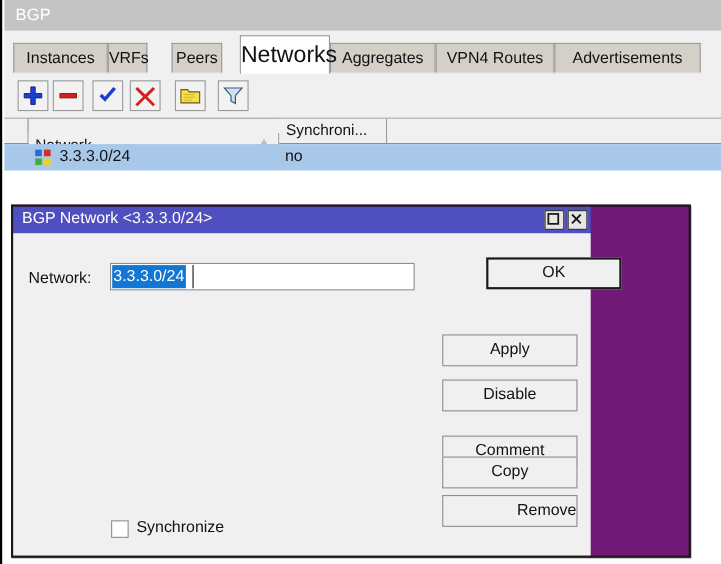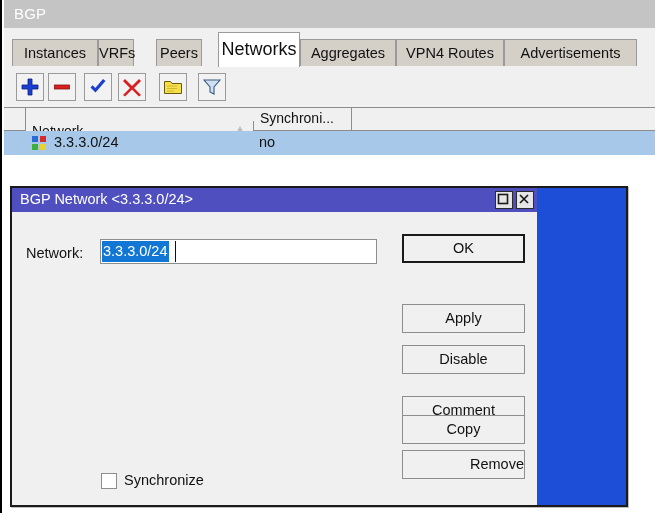--- a/index.html
+++ b/index.html
@@ -63,21 +63,21 @@
     line-height: 26px;
     height: 28px;
     cursor: default;
   }
   .tab.active {
     background: #ffffff;
     height: 35px;
     line-height: 33px;
     border-color: #9a9a9a;
     z-index: 5;
-    font-size: 18px;
+    font-size: 21px;
   }
 
   
   #toolbar {
     position: absolute;
     left: 2px; top: 67px;
     width: 653px; height: 40px;
     background: #f0f0f0;
     box-sizing: border-box;
   }
@@ -168,21 +168,21 @@
   #row-icon i.q1 { left: 0;  top: 0; background: #2b6cd4; }
   #row-icon i.q2 { left: 8px; top: 0; background: #d42b2b; }
   #row-icon i.q3 { left: 0;  top: 8px; background: #3fae3f; }
   #row-icon i.q4 { left: 8px; top: 8px; background: #e8d32b; }
 
   
   #dialog {
     position: absolute;
     left: 8px; top: 186px;
     width: 618px; height: 321px;
-    background: #1d4ed8;
+    background: #701a75;
     border: 2px solid #1a1a1a;
     box-sizing: border-box;
     box-shadow: 1px 1px 0 rgba(0,0,0,.25);
   }
   #dlg-titlebar {
     position: absolute;
     left: 0; top: 0;
     width: 525px; height: 24px;
     background: #4f4fc0;
     box-sizing: border-box;
@@ -374,21 +374,21 @@
     <div id="dlg-body">
 
       <span id="lbl-network">Network:</span>
       <input id="input-network" type="text" placeholder="" style="">
       <span id="input-network-sel">3.3.3.0/24</span>
       <span id="caret"></span>
 
       <div id="chk-sync-box"></div>
       <span id="chk-sync-label">Synchronize</span>
 
-    <div class="dlg-btn default" style="top: 22px;"><span>OK</span></div>
+    <div class="dlg-btn default" style="top: 22px; margin-left: 40px;"><span>OK</span></div>
         <div class="dlg-btn" style="top: 92px;"><span>Apply</span></div>
         <div class="dlg-btn" style="top: 133px;"><span>Disable</span></div>
         <div class="dlg-btn" style="top: 184px;"><span>Comment</span></div>
         <div class="dlg-btn" style="top: 203px;"><span>Copy</span></div>
         <div class="dlg-btn" style="top: 238px; text-align: right;"><span>Remove</span></div>
       </div>
   </div>
 </div>
 
 </body></html>

